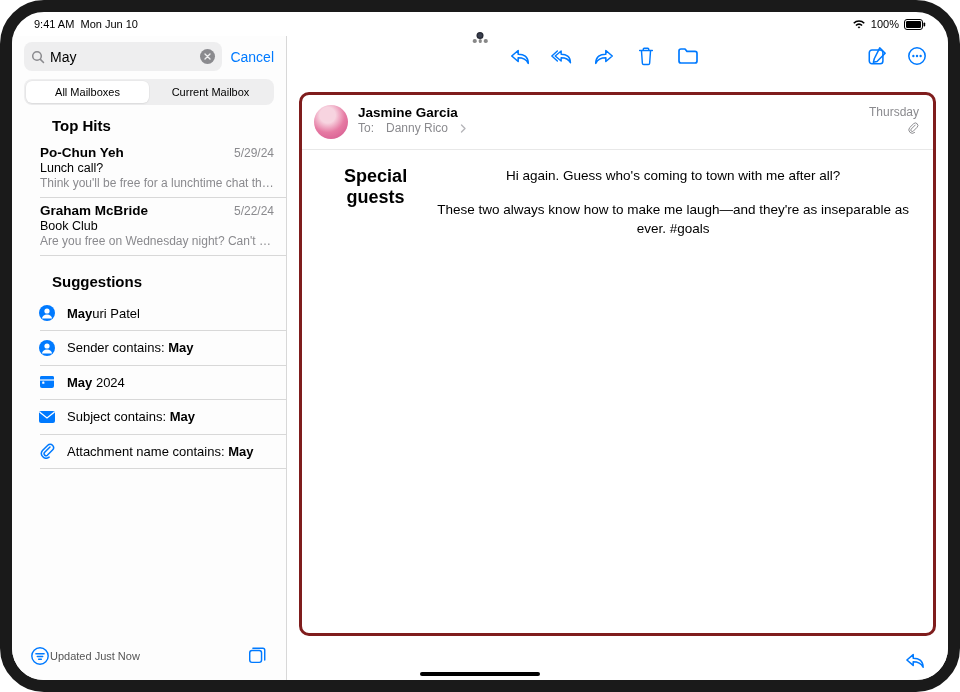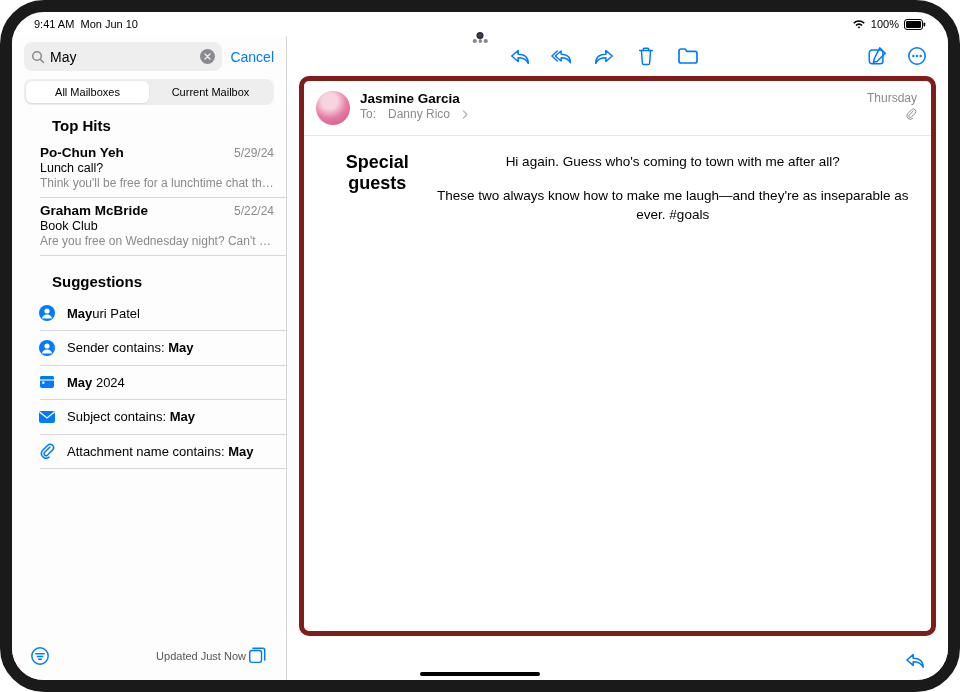--- a/index.html
+++ b/index.html
@@ -47,31 +47,31 @@
     .hit-date { font-size: 12px; color: #8a8a8e; }
     .hit-subject { font-size: 12.5px; color: #000; margin-top: 1px; }
     .hit-preview { font-size: 12px; color: #8a8a8e; margin-top: 1px; white-space: nowrap; overflow: hidden; text-overflow: ellipsis; }
 
     .sugg { display: flex; align-items: center; gap: 11px; padding: 8px 12px 8px 26px; font-size: 13px; color: #000; }
     .sugg .icon { width: 18px; height: 18px; display: flex; align-items: center; justify-content: center; color: #007aff; }
     .sugg .stext { flex: 1; }
     .sugg b { font-weight: 600; }
 
     .sidebar-footer { display: flex; justify-content: space-between; align-items: center; padding: 8px 18px 14px 18px; font-size: 11px; color: #555; }
-    .sidebar-footer .center { flex: 1; text-align: right; }
+    .sidebar-footer .center { flex: 1; text-align: left; }
     .circle-icon { width: 20px; height: 20px; color: #007aff; }
 
     
     .main { flex: 1; display: flex; flex-direction: column; min-width: 0; background: #fff; }
     .toolbar { display: flex; justify-content: flex-end; align-items: center; gap: 8px; height: 40px; padding: 0 20px 0 12px; position: relative; }
     .tool-group { display: flex; gap: 20px; position: absolute; left: 48%; transform: translateX(-50%); }
     .toolbar svg { color: #007aff; width: 22px; height: 20px; display: block; }
     .tool-right { display: flex; gap: 18px; margin-left: auto;}
     
-    .message-card { margin: 0 12px 10px 12px; border: 5px solid #7f1d1d; border-radius: 10px; flex: 1; display:flex; flex-direction: column; min-height:0; overflow: hidden; background:#fff; }
+    .message-card { margin: 16px 12px 10px 12px; border: 3px solid #7f1d1d; border-radius: 10px; flex: 1; display:flex; flex-direction: column; min-height:0; overflow: hidden; background:#fff; }
     .msg-header { display: flex; align-items: flex-start; padding: 10px 14px 10px 12px; border-bottom: 0.5px solid #e8e8e8; gap: 10px;}
     .avatar { width: 34px; height: 34px; border-radius: 50%; background: radial-gradient(circle at 40% 30%, #f7d4e0 25%, #e67aa3 55%, #d0518a); flex-shrink:0; }
     .msg-from { font-weight: 600; font-size: 13.5px; }
     .msg-to { font-size: 12px; color: #8a8a8e; margin-top: 1px; display:flex; align-items:center; gap:12px;}
     .msg-to .recip { color: #8a8a8e; }
     .msg-meta { text-align: right; font-size: 12px; color: #8a8a8e; }
     .msg-meta .clip { display:block; margin-top:3px; color:#8a8a8e;}
 
     .msg-body { padding: 16px 18px 0 18px; overflow: hidden; flex:1; display:flex; text-align:center;}
     .msg-subject { font-size: 18px; font-weight: 700; margin-bottom: 16px; }

